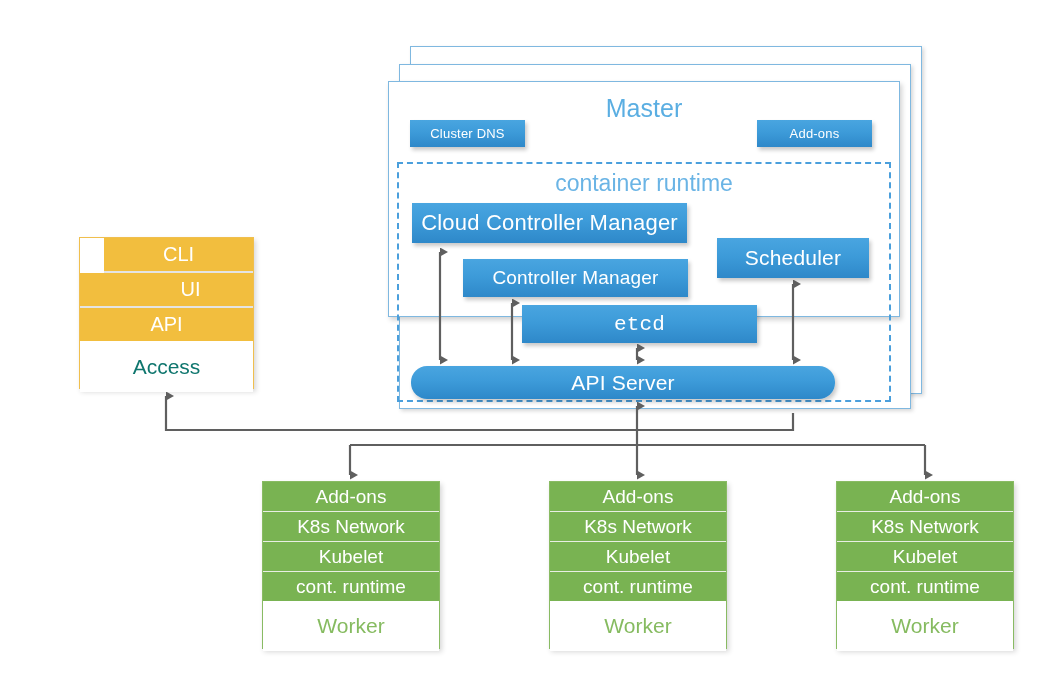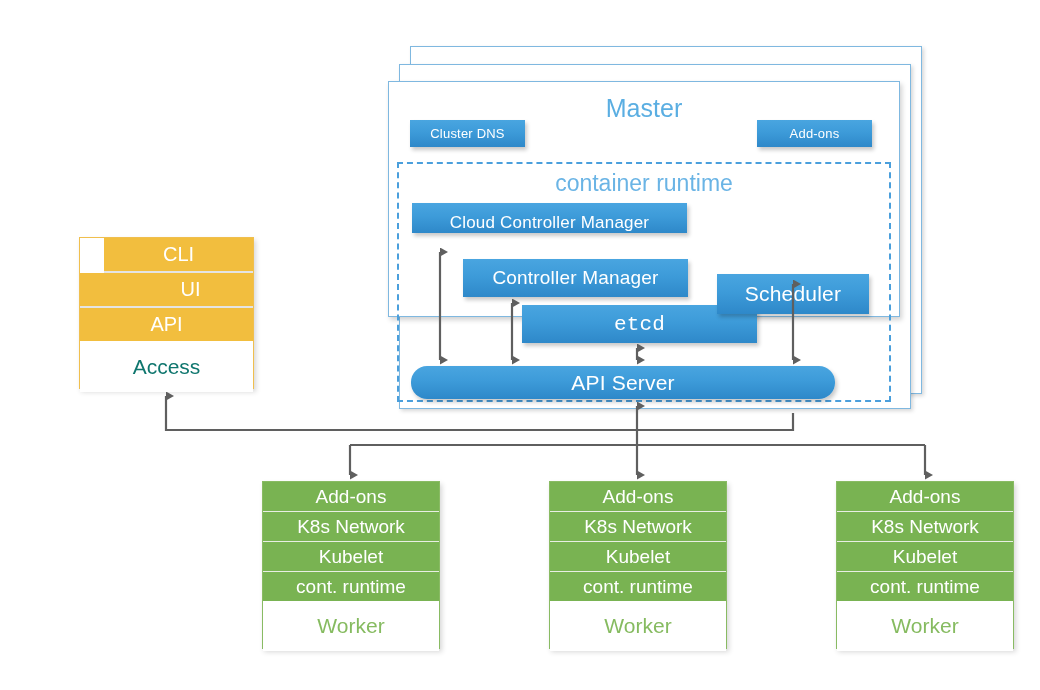--- a/index.html
+++ b/index.html
@@ -145,33 +145,33 @@
   </div>
 
   <div class="abs blue-box" style="left:757px; top:120px; width:115px; height:27px; font-size:13px;">
     <span>Add-ons</span>
   </div>
 
   <div class="abs runtime-box" style="left:397px; top:162px; width:494px; height:240px;">
     <div class="runtime-title">container runtime</div>
   </div>
 
-  <div class="abs blue-box" style="left:412px; top:203px; width:275px; height:30px; font-size:17px;align-items:flex-end;">
+  <div class="abs blue-box" style="left:412px; top:203px; width:275px; height:40px; font-size:22px;">
     <span>Cloud Controller Manager</span>
   </div>
 
   <div class="abs blue-box" style="left:463px; top:259px; width:225px; height:38px; font-size:19px;">
     <span>Controller Manager</span>
   </div>
 
   <div class="abs blue-box" style="left:522px; top:305px; width:235px; height:38px; font-size:21px;font-family:Liberation Mono, monospace;">
     <span>etcd</span>
   </div>
 
-  <div class="abs blue-box" style="left:717px; top:238px; width:152px; height:40px; font-size:21px;margin-top:36px;">
+  <div class="abs blue-box" style="left:717px; top:238px; width:152px; height:40px; font-size:21px;">
     <span>Scheduler</span>
   </div>
 
   <div class="abs blue-box" style="left:411px; top:366px; width:424px; height:33px; font-size:21px;border-radius:16px;">
     <span>API Server</span>
   </div>
 
   <div class="abs access-panel" style="left:79px; top:237px; width:175px; height:152px;">
     <div class="orange-box" style="height:33px;margin-left:24px;">
       <span>CLI</span>

